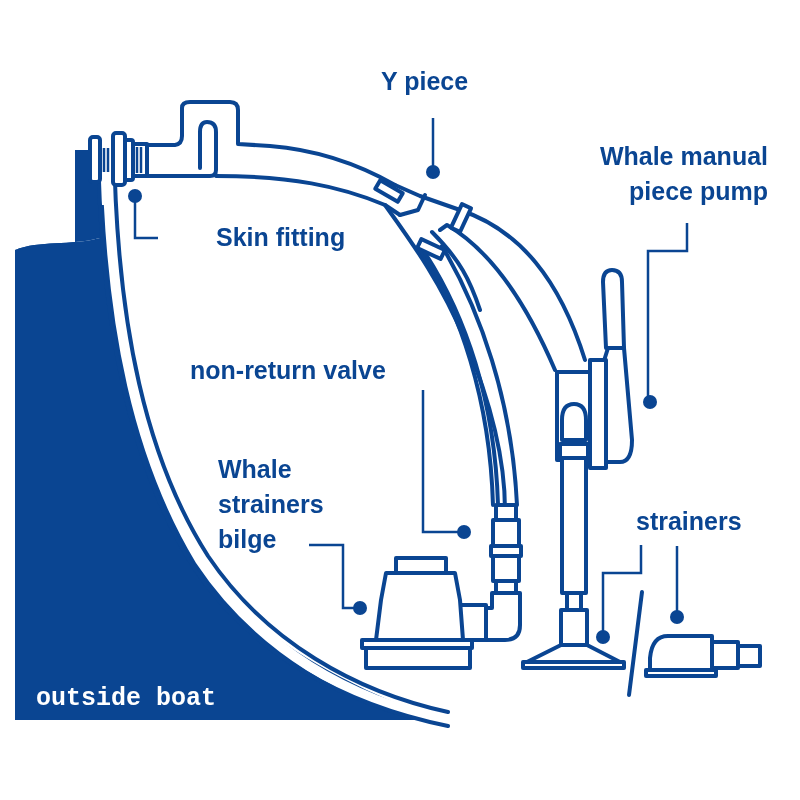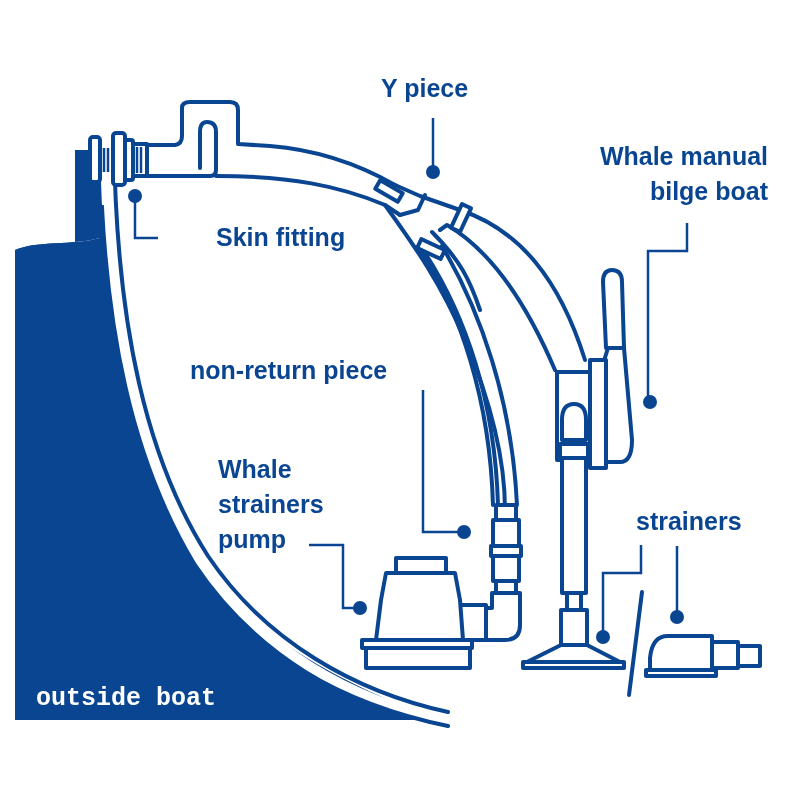--- a/index.html
+++ b/index.html
@@ -105,22 +105,22 @@
     <circle class="solid" cx="464" cy="532" r="7"></circle>
     <path class="thin" d="M309,545 L343,545 L343,608 L358,608"></path>
     <circle class="solid" cx="360" cy="608" r="7"></circle>
     <path class="thin" d="M641,545 L641,573 L603,573 L603,632"></path>
     <circle class="solid" cx="603" cy="637" r="7"></circle>
     <path class="thin" d="M677,546 L677,614"></path>
     <circle class="solid" cx="677" cy="617" r="7"></circle>
   </g>
 </svg>
 
-<div class="label" style="left:381px; top:73px;text-align:right;">Y piece</div>
+<div class="label" style="left:381px; top:66px;text-align:right;">Y piece</div>
 <div class="label right" style="right:32px; top:141px;">Whale manual</div>
-<div class="label right" style="right:32px; top:176px;">bilge boat</div>
+<div class="label right" style="right:32px; top:176px;">piece pump</div>
 <div class="label" style="left:181px; top:222px;margin-left:35px;">Skin fitting</div>
-<div class="label" style="left:190px; top:355px;">non-return piece</div>
+<div class="label" style="left:190px; top:355px;">non-return valve</div>
 <div class="label" style="left:218px; top:454px;">Whale</div>
 <div class="label" style="left:218px; top:489px;">strainers</div>
-<div class="label" style="left:218px; top:524px;">pump</div>
+<div class="label" style="left:218px; top:524px;">bilge</div>
 <div class="label" style="left:636px; top:506px;">strainers</div>
 <div class="label white" style="left:36px; top:683px;">outside boat</div>
 
 </body></html>

